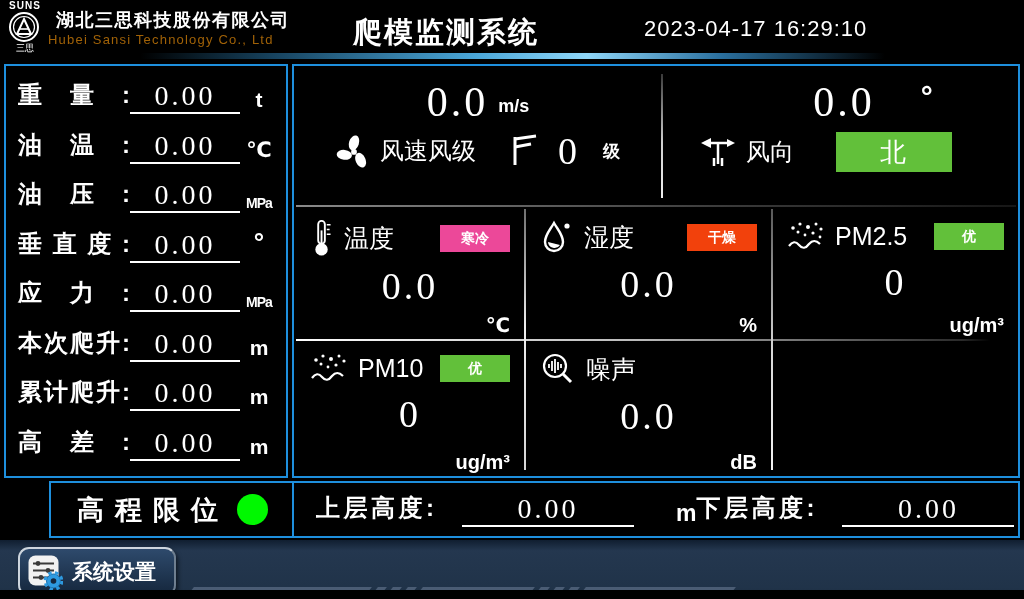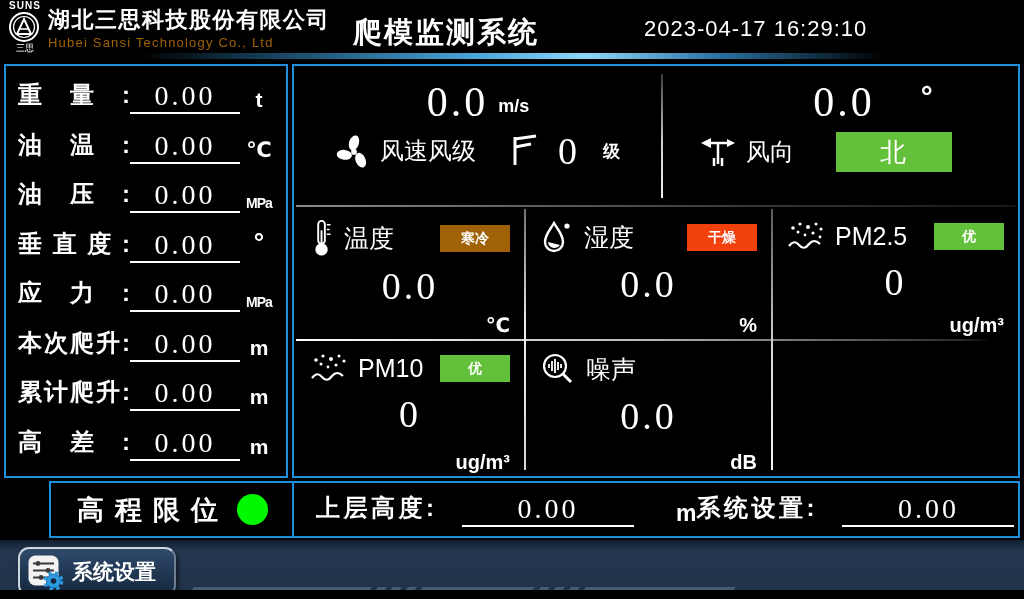--- a/index.html
+++ b/index.html
@@ -7,21 +7,21 @@
     position:relative;width:1024px;height:590px;background:#000;overflow:hidden;
     font-family:"Liberation Sans","DejaVu Sans",sans-serif;color:#fff;
   }
   
   .header{position:absolute;top:0;left:0;width:1024px;height:60px;background:#000;}
   .logo-block{position:absolute;left:8px;top:1px;display:flex;align-items:center;}
   .logo{width:34px;text-align:center;line-height:1;}
   .logo-suns{font-size:10px;font-weight:bold;letter-spacing:1px;}
   .logo-sansi{font-size:9px;margin-top:1px;}
   .company{margin-left:6px;}
-  .company-cn{font-size:22px;font-weight:bold;letter-spacing:1.5px;line-height:1.15;margin-top:3px;}
+  .company-cn{font-size:18px;font-weight:bold;letter-spacing:1.5px;line-height:1.15;margin-top:3px;margin-left:8px;}
   .company-en{font-size:13px;letter-spacing:1.2px;color:#a16207;margin-top:2px;}
   .app-title{position:absolute;left:353px;top:13px;font-size:29px;font-weight:bold;letter-spacing:2px;}
   .datetime{position:absolute;left:644px;top:16px;font-size:22px;font-weight:normal;letter-spacing:1px;}
   .header-glow{position:absolute;left:140px;bottom:1px;width:745px;height:6px;border-radius:3px;
     background:linear-gradient(90deg,rgba(10,25,40,0),#17435f 18%,#4aa6d8 45%,#8fd6f8 60%,#2a6f9e 78%,rgba(8,20,32,0));}
   
   .panel{position:absolute;border:2px solid #1E8FDD;background:#000;box-sizing:border-box;}
   
   .left-panel{left:4px;top:64px;width:284px;height:414px;display:flex;flex-direction:column;
     justify-content:space-around;padding:6px 8px 8px 12px;}
@@ -242,21 +242,21 @@
         <div class="cell-head">
           <span class="icon">
             <svg width="24" height="38" viewBox="0 0 24 40">
               <rect x="8" y="2" width="7" height="24" rx="3.5" fill="none" stroke="#fff" stroke-width="2"></rect>
               <rect x="10.5" y="12" width="2" height="14" fill="#fff"></rect>
               <circle cx="11.5" cy="32" r="6.5" fill="#fff"></circle>
               <path d="M17 6 h4 M17 11 h3 M17 16 h4" stroke="#fff" stroke-width="1.6"></path>
             </svg>
           </span>
           <span class="cell-label">温度</span>
-          <span class="badge" style="background-color: #a16207;">寒冷</span>
+          <span class="badge" style="background-color: #ec4899;">寒冷</span>
         </div>
         <div class="cell-value">0.0</div>
         <div class="cell-unit">℃</div>
       </div>
 
       <div class="cell">
         <div class="cell-head">
           <span class="icon">
             <svg width="34" height="36" viewBox="0 0 34 36">
               <path d="M14 4 C10 11 5 16 5 23 a9 9 0 0 0 18 0 C23 16 18 11 14 4 Z" fill="none" stroke="#fff" stroke-width="2.4"></path>
@@ -346,21 +346,21 @@
     <span class="limit-indicator" style="background-color: rgb(0, 248, 0);"></span>
   </div>
 
   <div class="panel heights-box">
     <div class="hgroup">
       <span class="hlabel">上层高度:</span>
       <span class="hval">0.00</span>
       <span class="hunit">m</span>
     </div>
     <div class="hgroup">
-      <span class="hlabel">系统设置:</span>
+      <span class="hlabel">下层高度:</span>
       <span class="hval">0.00</span>
       <span class="hunit">m</span>
     </div>
   </div>
 
   <div class="taskbar">
     <div class="settings-btn">
       <span class="icon">
         <svg width="36" height="36" viewBox="0 0 36 36">
           <rect x="1.5" y="1.5" width="30" height="30" rx="7" fill="#f2f2f2"></rect>

